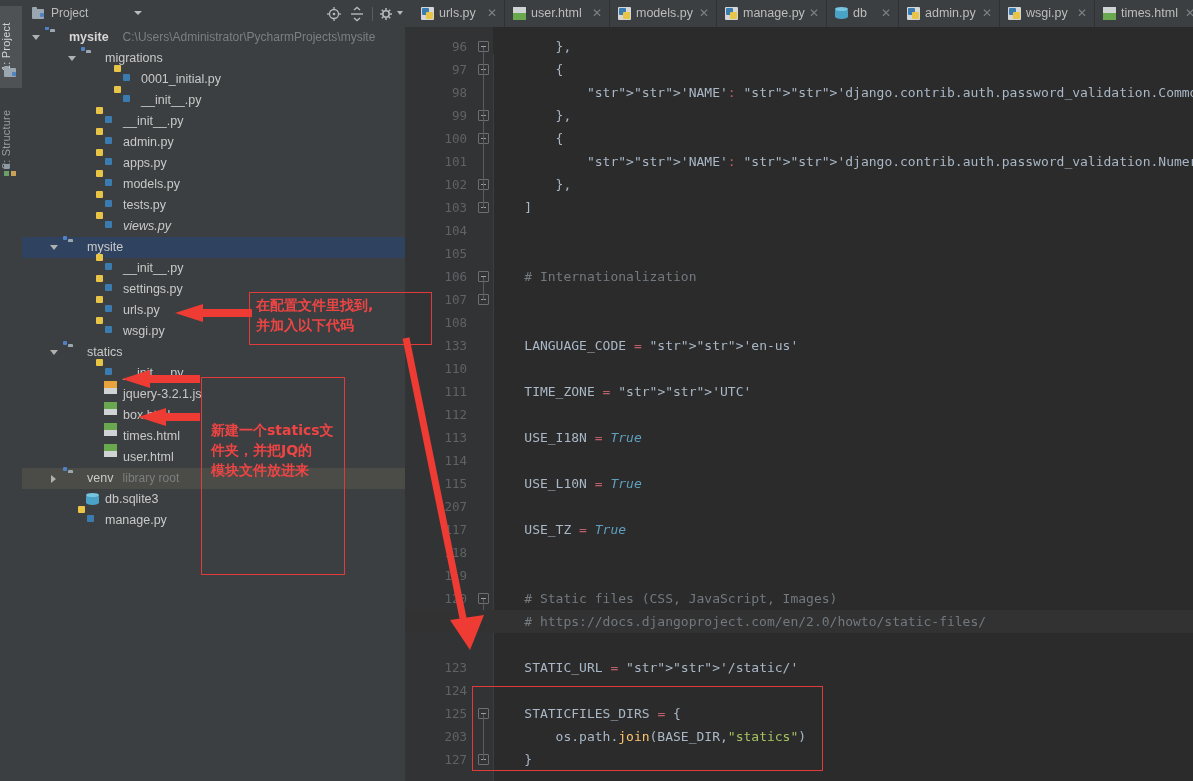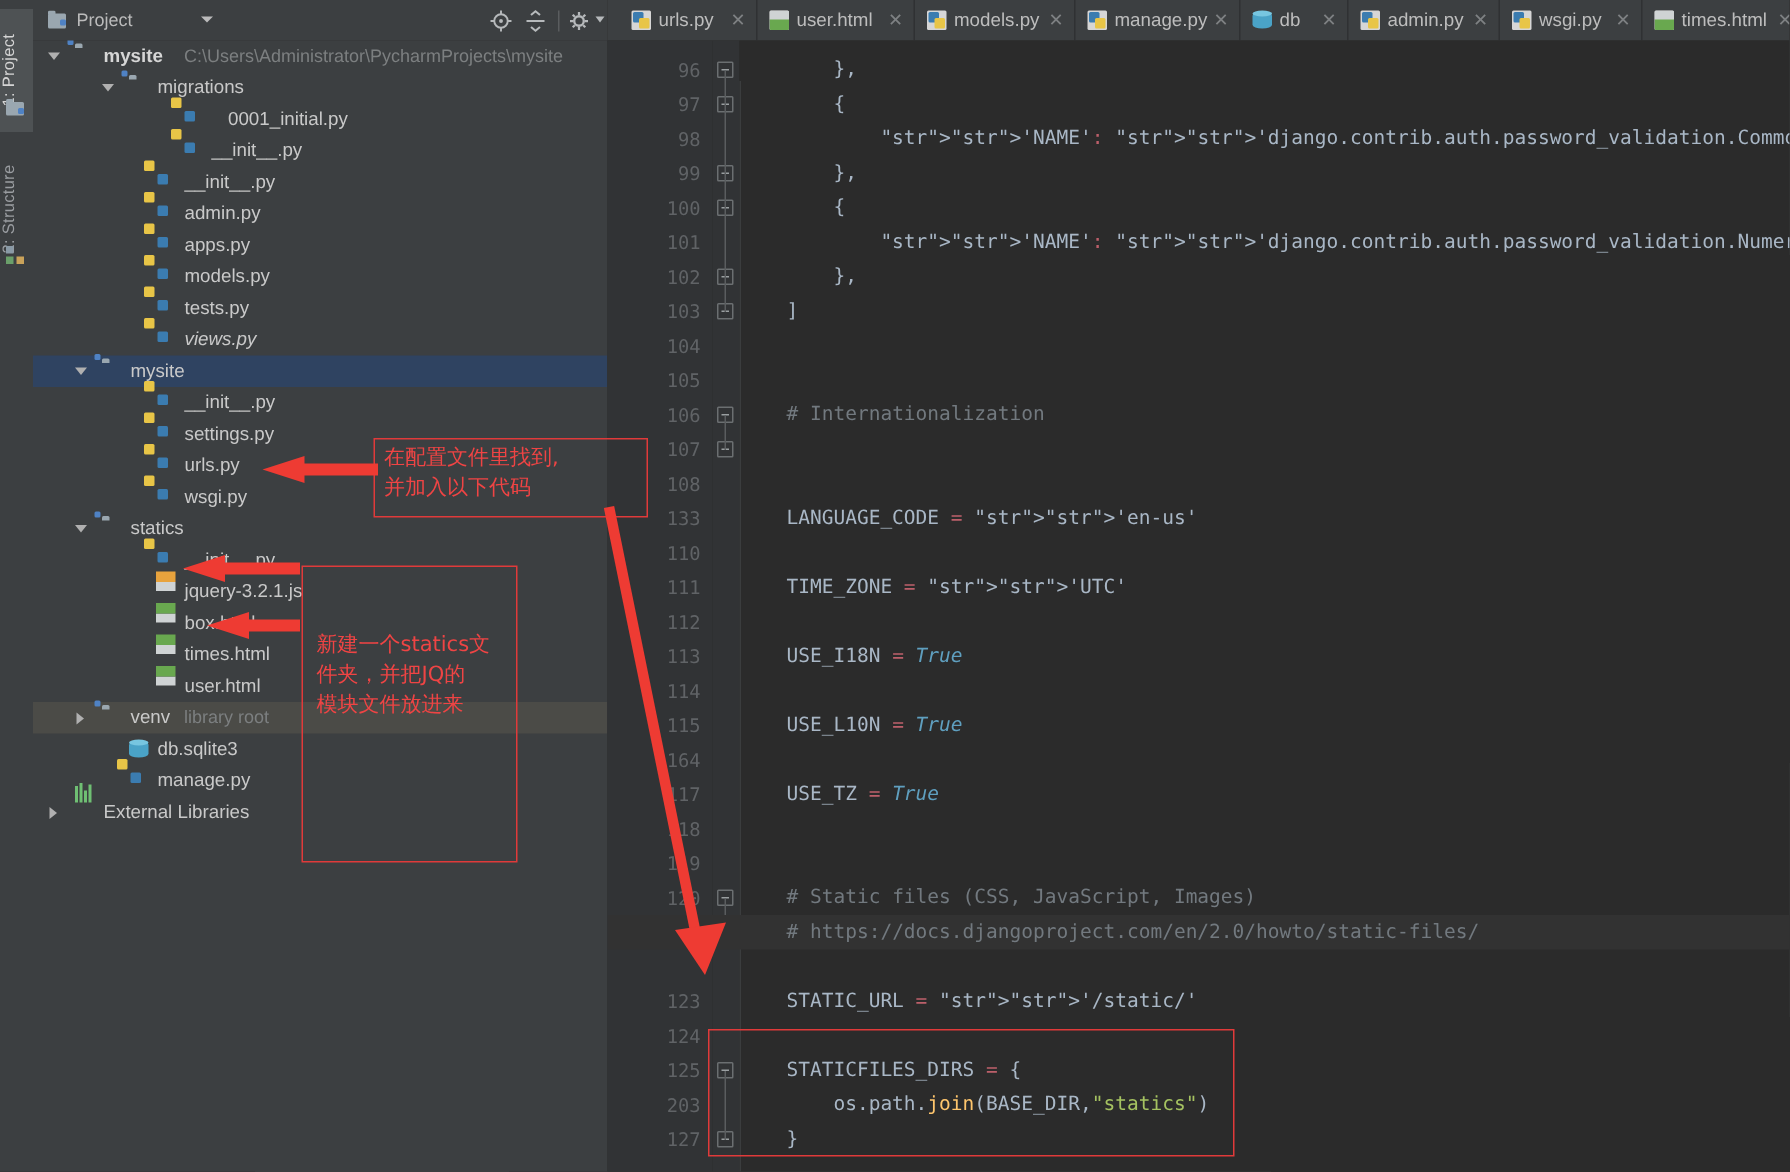--- a/index.html
+++ b/index.html
@@ -92,21 +92,21 @@
   .vert-guide{position:absolute;top:27px;width:1px;background:#3b3d3e;}
   .foldmark{position:absolute;left:3px;width:11px;height:11px;border:1px solid #6b6f71;
             box-sizing:border-box;background:#313335;border-radius:1px;}
   .foldmark:before{content:"";position:absolute;left:2px;top:4px;width:5px;height:1px;background:#9a9fa1;}
   .foldline{position:absolute;left:8px;width:1px;background:#5a5d5f;}
 
   
   .ann-box{position:absolute;border:1px solid #e03a3a;box-sizing:border-box;}
   .ann-text{position:absolute;color:#ef4444;font-size:14px;line-height:20px;
             font-family:"DejaVu Sans","Liberation Sans",sans-serif;white-space:pre-line;}
-  #overlay{position:absolute;left:0;top:0;width:1193px;height:570px;pointer-events:none;}
+  #overlay{position:absolute;left:0;top:0;width:1193px;height:570px;pointer-events:none;font-weight:bold;}
 </style>
 </head>
 <body>
 
 <div id="left-strip">
   <div class="vtab" id="vtab-project">
     <span>1: Project</span>
   </div>
   <div class="vtab" id="vtab-structure">
     <span>2: Structure</span>
@@ -164,21 +164,21 @@
     <svg class="hdr-btn" style="left:384px;" width="16" height="16">
       <line x1="3" y1="3" x2="3" y2="13" stroke="#b6b9bb" stroke-width="1.6"></line>
       <line x1="6" y1="8" x2="13" y2="8" stroke="#b6b9bb" stroke-width="1.4"></line>
       <polyline points="10,5 13,8 10,11" fill="none" stroke="#b6b9bb" stroke-width="1.4"></polyline>
     </svg>
   </div>
 
   <div id="tree">
       <div class="row" style="top: 0px;"><span class="arrow down" style="left:10px"></span><span style="left:28px" class="ico fo mod"></span><span class="lbl bold" style="left:47px">mysite</span><span class="path" style="left: 100.6px;">C:\Users\Administrator\PycharmProjects\mysite</span></div>
       <div class="row" style="top: 0px;"><span class="arrow down" style="left:46px"></span><span style="left:64px" class="ico fo mod"></span><span class="lbl" style="left:83px">migrations</span></div>
-      <div class="row" style="top: 0px;"><span style="left:100px" class="ico py"></span><span class="lbl" style="left:130px">0001_initial.py</span></div>
+      <div class="row" style="top: 0px;"><span style="left:100px" class="ico py"></span><span class="lbl" style="left:119px">0001_initial.py</span></div>
       <div class="row" style="top: 0px;"><span style="left:100px" class="ico py"></span><span class="lbl" style="left:119px">__init__.py</span></div>
       <div class="row" style="top: 0px;"><span style="left:82px" class="ico py"></span><span class="lbl" style="left:101px">__init__.py</span></div>
       <div class="row" style="top: 0px;"><span style="left:82px" class="ico py"></span><span class="lbl" style="left:101px">admin.py</span></div>
       <div class="row" style="top: 0px;"><span style="left:82px" class="ico py"></span><span class="lbl" style="left:101px">apps.py</span></div>
       <div class="row" style="top: 0px;"><span style="left:82px" class="ico py"></span><span class="lbl" style="left:101px">models.py</span></div>
       <div class="row" style="top: 0px;"><span style="left:82px" class="ico py"></span><span class="lbl" style="left:101px">tests.py</span></div>
       <div class="row" style="top: 0px; font-style: italic;"><span style="left:82px" class="ico py"></span><span class="lbl" style="left:101px">views.py</span></div>
       <div class="row sel" style="top: 0px;"><span class="arrow down" style="left:28px"></span><span style="left:46px" class="ico fo mod"></span><span class="lbl" style="left:65px">mysite</span></div>
       <div class="row" style="top: 0px;"><span style="left:82px" class="ico py"></span><span class="lbl" style="left:101px">__init__.py</span></div>
       <div class="row" style="top: 0px;"><span style="left:82px" class="ico py"></span><span class="lbl" style="left:101px">settings.py</span></div>
@@ -186,21 +186,20 @@
       <div class="row" style="top: 0px;"><span style="left:82px" class="ico py"></span><span class="lbl" style="left:101px">wsgi.py</span></div>
       <div class="row" style="top: 0px;"><span class="arrow down" style="left:28px"></span><span style="left:46px" class="ico fo mod"></span><span class="lbl" style="left:65px">statics</span></div>
       <div class="row" style="top: 0px;"><span style="left:82px" class="ico py"></span><span class="lbl" style="left:101px">__init__.py</span></div>
       <div class="row" style="top: 0px;"><span style="left:82px" class="ico js"></span><span class="lbl" style="left:101px">jquery-3.2.1.js</span></div>
       <div class="row" style="top: 0px;"><span style="left:82px" class="ico ht"></span><span class="lbl" style="left:101px">box.html</span></div>
       <div class="row" style="top: 0px;"><span style="left:82px" class="ico ht"></span><span class="lbl" style="left:101px">times.html</span></div>
       <div class="row" style="top: 0px;"><span style="left:82px" class="ico ht"></span><span class="lbl" style="left:101px">user.html</span></div>
       <div class="row hov" style="top: 0px;"><span class="arrow right" style="left:29px"></span><span style="left:46px" class="ico fo mod"></span><span class="lbl" style="left:65px">venv</span><span class="path" style="left: 100.6px;">library root</span></div>
       <div class="row" style="top: 0px;"><span style="left:64px" class="ico db"></span><span class="lbl" style="left:83px">db.sqlite3</span></div>
       <div class="row" style="top: 0px;"><span style="left:64px" class="ico py"></span><span class="lbl" style="left:83px">manage.py</span></div>
-      <div class="row" style="top: 0px;"><span class="arrow right" style="left:11px"></span><span style="left:28px" class="ico libs"><span style="left:0;height:11px"></span><span style="left:3px;height:13px"></span><span style="left:6px;height:8px"></span><span style="left:9px;height:12px"></span></span><span class="lbl" style="left:47px">External Libraries</span></div>
     </div>
 </div>
 
 <div id="editor">
   <div id="tabs">
       <div class="tab" style="left: 8px; width: 92px;">
         <span class="tico py"></span>
         <span class="tname">urls.py</span>
         <span class="tx" style="left:74px">✕</span>
       </div>
@@ -254,21 +253,21 @@
       <div class="lnum" style="top: 238px;">106</div>
       <div class="lnum" style="top: 261px;">107</div>
       <div class="lnum" style="top: 284px;">108</div>
       <div class="lnum" style="top: 307px;">133</div>
       <div class="lnum" style="top: 330px;">110</div>
       <div class="lnum" style="top: 353px;">111</div>
       <div class="lnum" style="top: 376px;">112</div>
       <div class="lnum" style="top: 399px;">113</div>
       <div class="lnum" style="top: 422px;">114</div>
       <div class="lnum" style="top: 445px;">115</div>
-      <div class="lnum" style="top: 468px;">164</div>
+      <div class="lnum" style="top: 468px;">207</div>
       <div class="lnum" style="top: 491px;">117</div>
       <div class="lnum" style="top: 514px;">118</div>
       <div class="lnum" style="top: 537px;">119</div>
       <div class="lnum" style="top: 560px;">120</div>
       <div class="lnum" style="top: 583px;">121</div>
       <div class="lnum" style="top: 584px;">122</div>
       <div class="lnum" style="top: 629px;">123</div>
       <div class="lnum" style="top: 652px;">124</div>
       <div class="lnum" style="top: 675px;">125</div>
       <div class="lnum" style="top: 698px;">203</div>

